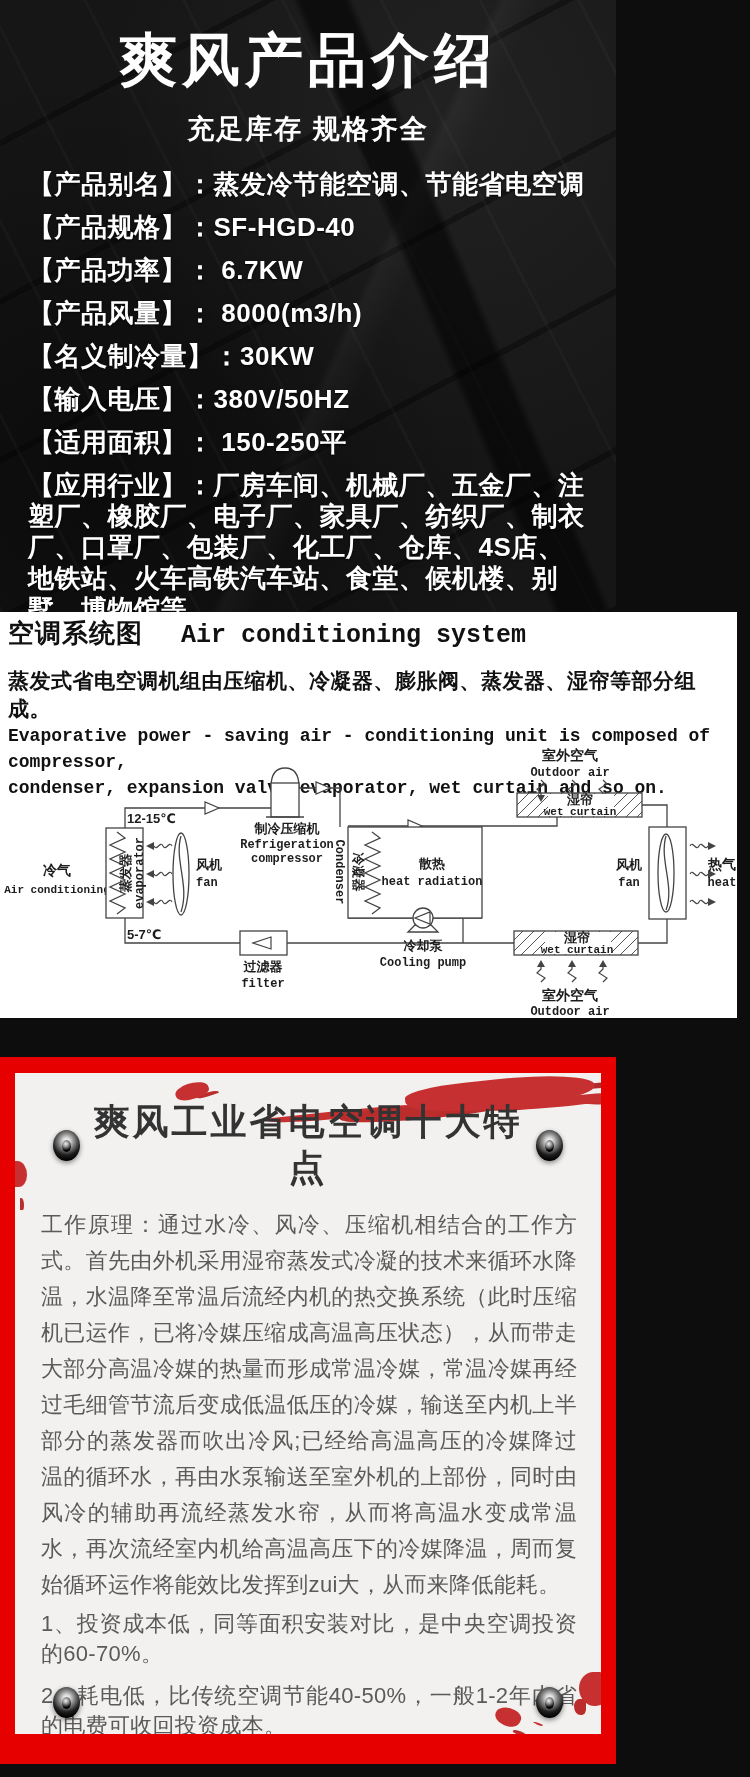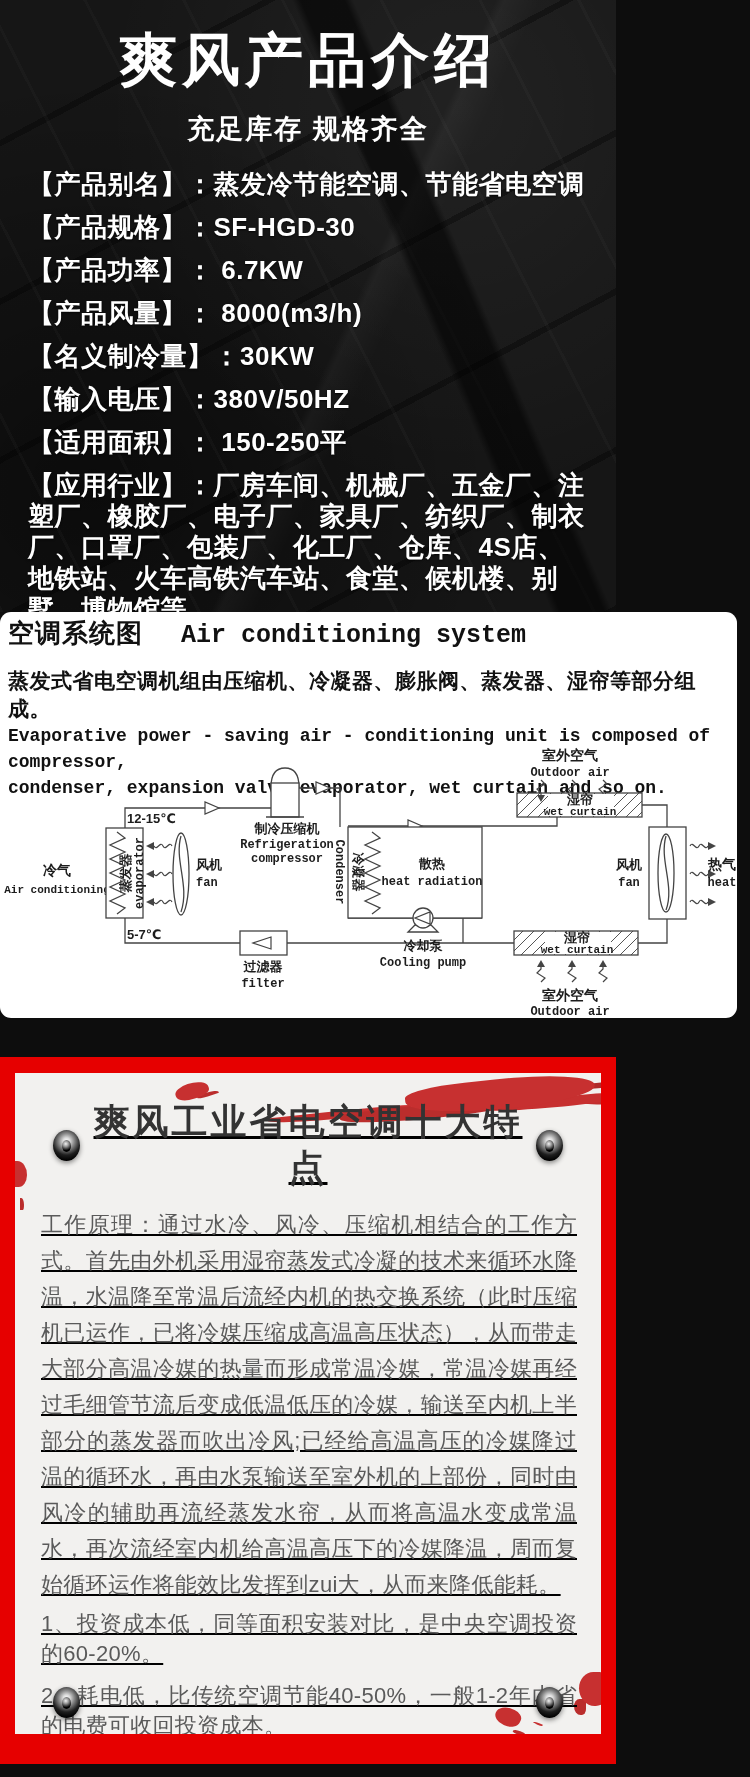--- a/index.html
+++ b/index.html
@@ -37,21 +37,21 @@
   }
   .specs{position:relative;margin-top:21px;padding:0 28px;}
   .spec{
     color:#fff;font-size:26px;line-height:31px;margin-bottom:12px;
     font-weight:bold;letter-spacing:.5px;text-shadow:0 1px 2px rgba(0,0,0,.8);
   }
 
   
   .diagram{
     position:relative;width:737px;height:406px;background:#ffffff;
-    box-sizing:border-box;padding:6px 0 0 8px;color:#111;border-radius:11px;
+    box-sizing:border-box;padding:6px 0 0 8px;color:#111;
   }
   .diag-head{font-size:26px;line-height:30px;font-weight:bold;white-space:nowrap;}
   .diag-head .cn{letter-spacing:1px;}
   .diag-head .en{
     font-family:"Liberation Mono","DejaVu Sans Mono",monospace;
     margin-left:38px;font-size:25px;
   }
   .diag-desc-cn{margin:16px 0 0 0;font-size:21px;line-height:28px;font-weight:bold;letter-spacing:.5px;}
   .diag-desc-en{
     margin:0;font-family:"Liberation Mono","DejaVu Sans Mono",monospace;
@@ -63,21 +63,21 @@
   .t-cn-lg{font-family:"Liberation Sans","DejaVu Sans",sans-serif;font-weight:bold;font-size:14px;}
   .t-en{font-family:"Liberation Mono","DejaVu Sans Mono",monospace;font-weight:bold;font-size:12px;}
   .t-en-sm{font-family:"Liberation Mono","DejaVu Sans Mono",monospace;font-weight:bold;font-size:11px;}
   .pipe{stroke:#444;stroke-width:1.3;fill:none;}
   .dev{stroke:#444;stroke-width:1.3;fill:#fff;}
   .flow{fill:#fff;stroke:#444;stroke-width:1.2;}
 
   
   .features{
     position:relative;margin-top:39px;height:707px;box-sizing:border-box;
-    background:#e60000;padding:16px 15px 30px 15px;text-decoration:underline;
+    background:#e60000;padding:16px 15px 30px 15px;
   }
   .panel{
     position:relative;width:100%;height:100%;box-sizing:border-box;
     background:#f2f1ef;overflow:hidden;
   }
   .splat{position:absolute;background:#c21616;opacity:.88;}
   .splat.s1{left:390px;top:6px;width:190px;height:30px;border-radius:40% 65% 55% 70%;transform:rotate(-6deg);
     box-shadow:-75px 10px 0 -8px #b31212,60px 14px 0 -10px #c21616,130px 2px 0 -12px #a81010,-150px 4px 0 -11px #c21616,165px 18px 0 -9px #bb1414;}
   .splat.s2{left:630px;top:28px;width:70px;height:22px;border-radius:60% 45% 70% 50%;transform:rotate(9deg);
     box-shadow:18px 14px 0 -7px #b31212,-26px 10px 0 -8px #c21616;}
@@ -122,21 +122,21 @@
 </head>
 <body>
 
 <div class="page">
 
   <section class="hero">
     <h1>爽风产品介绍</h1>
     <div class="subtitle">充足库存 规格齐全</div>
     <div class="specs">
       <div class="spec">【产品别名】：蒸发冷节能空调、节能省电空调</div>
-      <div class="spec">【产品规格】：SF-HGD-30</div>
+      <div class="spec">【产品规格】：SF-HGD-40</div>
       <div class="spec">【产品功率】： 6.7KW</div>
       <div class="spec">【产品风量】： 8000(m3/h)</div>
       <div class="spec">【名义制冷量】：30KW</div>
       <div class="spec">【输入电压】：380V/50HZ</div>
       <div class="spec">【适用面积】： 150-250平</div>
       <div class="spec">【应用行业】：厂房车间、机械厂、五金厂、注塑厂、橡胶厂、电子厂、家具厂、纺织厂、制衣厂、口罩厂、包装厂、化工厂、仓库、4S店、地铁站、火车高铁汽车站、食堂、候机楼、别墅、博物馆等。</div>
     </div>
   </section>
 
   <section class="diagram">
@@ -276,21 +276,21 @@
 
       <div class="title-row">
         <div class="rivet"></div>
         <h2>爽风工业省电空调十大特点</h2>
         <div class="rivet"></div>
       </div>
 
       <p class="principle">工作原理：通过水冷、风冷、压缩机相结合的工作方式。首先由外机采用湿帘蒸发式冷凝的技术来循环水降温，水温降至常温后流经内机的热交换系统（此时压缩机已运作，已将冷媒压缩成高温高压状态），从而带走大部分高温冷媒的热量而形成常温冷媒，常温冷媒再经过毛细管节流后变成低温低压的冷媒，输送至内机上半部分的蒸发器而吹出冷风;已经给高温高压的冷媒降过温的循环水，再由水泵输送至室外机的上部份，同时由风冷的辅助再流经蒸发水帘，从而将高温水变成常温水，再次流经室内机给高温高压下的冷媒降温，周而复始循环运作将能效比发挥到zui大，从而来降低能耗。</p>
 
       <ol class="feature-list">
-        <li>1、投资成本低，同等面积安装对比，是中央空调投资的60-20%。</li>
+        <li>1、投资成本低，同等面积安装对比，是中央空调投资的60-70%。</li>
         <li>2、耗电低，比传统空调节能40-50%，一般1-2年内省的电费可收回投资成本。</li>
         <li>4、制冷效果强，回风与出风温差8-12度，冷风循环降温。</li>
         <li>5、降温除湿功能，对湿度有要求的场所进行降温除湿。</li>
         <li>6、内外机安装简易，PVC水管连接，免除铜管烧焊和铜管长度限制等问题。</li>
 
       </ol>
 
       <div class="bottom-row">
         <div class="rivet"></div>
         <div class="rivet"></div>

